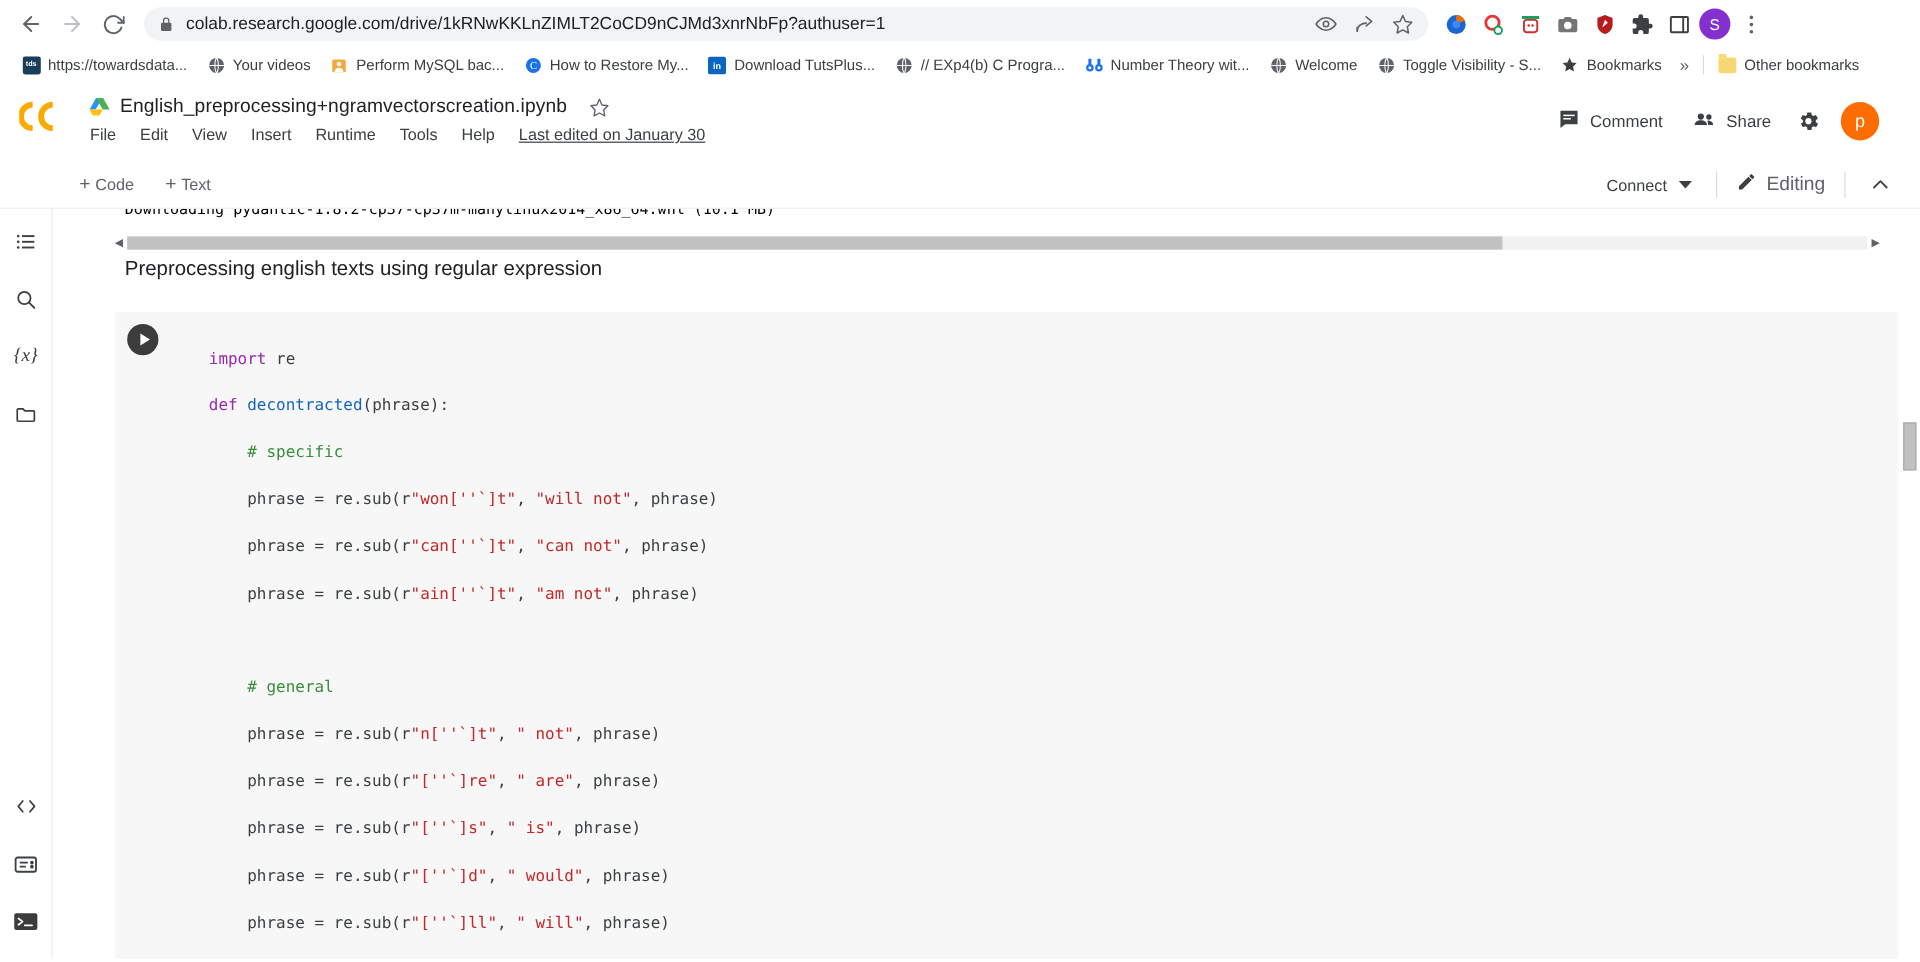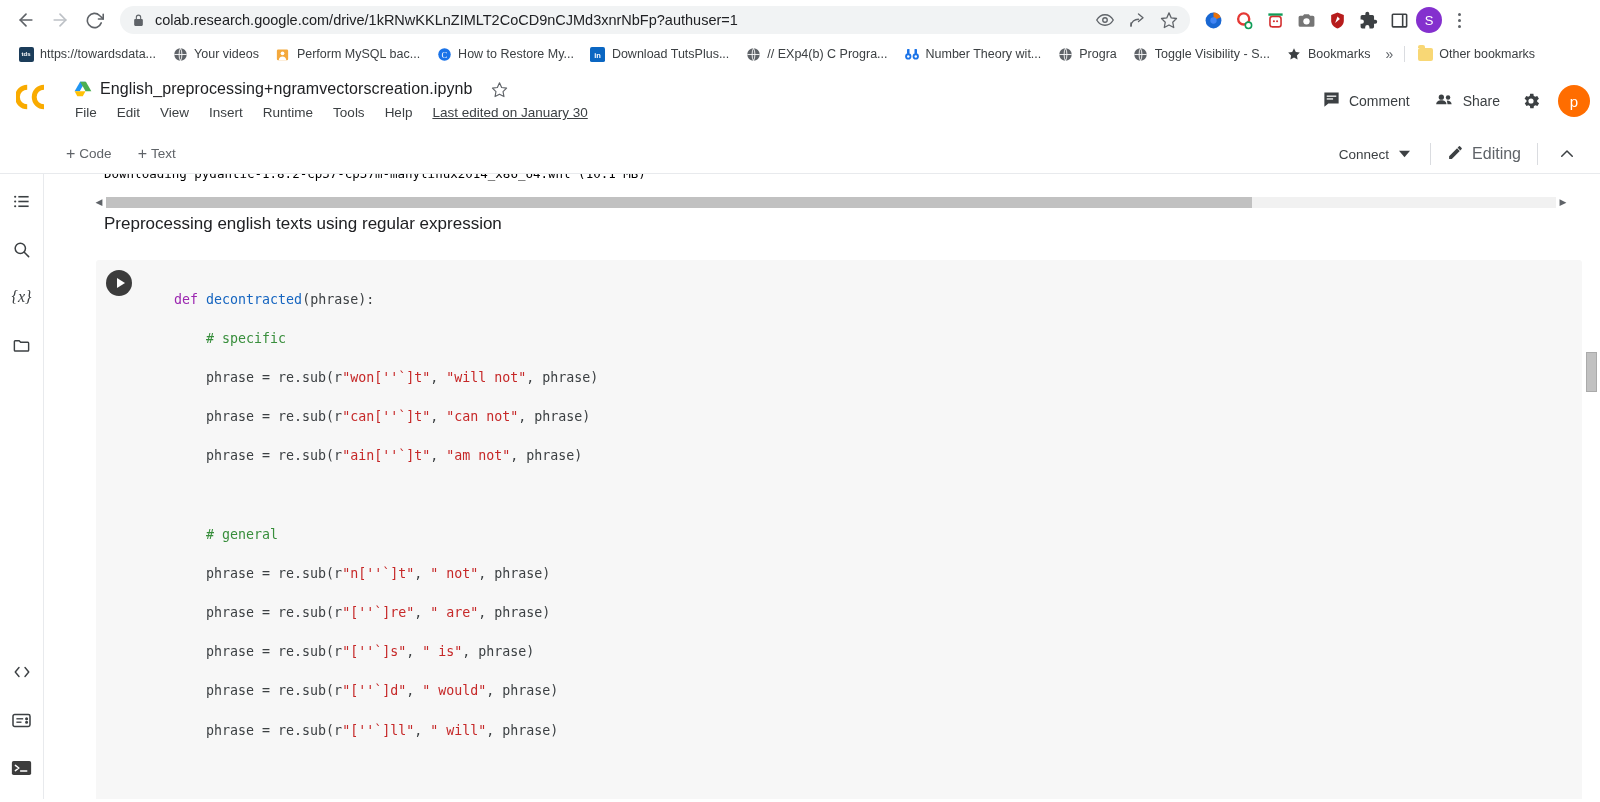--- a/index.html
+++ b/index.html
@@ -87,21 +87,21 @@
   .title-row { display:flex; align-items:center; gap:8px; }
   .drive-ico { width:18px;height:16px;flex:0 0 18px;}
   .doc-title { font-size: 16px; color:#202124; font-weight:400; letter-spacing:0.1px;}
   .star-ico { color:#5f6368; margin-left:10px; display:flex;}
   .menu-row { display:flex; align-items:center; gap:0px; margin-top:4px; margin-left:0px;}
   .menu-item { font-size:13.5px; color:#3c4043; padding: 3px 10px 3px 10px; border-radius:4px;}
   .menu-item:first-child{ padding-left:1px;}
   .last-edited { font-size:13.5px; color:#3c4043; text-decoration:underline; margin-left:10px;}
 
   .header-right {
-    position:absolute; right: 10px; top: 14px;
+    position:absolute; right: 34px; top: 14px;
     display:flex; align-items:center; gap: 0px;
   }
   .hr-btn {
     display:flex; align-items:center; gap:8px; padding: 6px 12px;
     border-radius: 4px; font-size:14px; color:#3c4043;
   }
   .hr-icon-btn { width:38px;height:38px;display:flex;align-items:center;justify-content:center;border-radius:50%;color:#3c4043;}
   .avatar-colab {
     width: 32px; height:32px; border-radius:50%; background:#ff6d00; color:#fff;
     display:flex;align-items:center;justify-content:center;font-size:15px;margin-left:8px;
@@ -362,21 +362,21 @@
       </span>
       <span class="bm-label">Number Theory wit...</span>
     </div>
     <div class="bm">
       <span class="bm-ico">
         <svg width="15" height="15" viewBox="0 0 24 24" fill="#5f6368">
             <circle cx="12" cy="12" r="10"></circle>
             <path d="M2 12h20M12 2c3 3.5 3 16.5 0 20M12 2c-3 3.5-3 16.5 0 20" stroke="#fff" stroke-width="1.4" fill="none"></path>
           </svg>
       </span>
-      <span class="bm-label">Progra</span>
+      <span class="bm-label">Welcome</span>
     </div>
     <div class="bm">
       <span class="bm-ico">
         <svg width="15" height="15" viewBox="0 0 24 24" fill="#5f6368">
             <circle cx="12" cy="12" r="10"></circle>
             <path d="M2 12h20M12 2c3 3.5 3 16.5 0 20M12 2c-3 3.5-3 16.5 0 20" stroke="#fff" stroke-width="1.4" fill="none"></path>
           </svg>
       </span>
       <span class="bm-label">Toggle Visibility - S...</span>
     </div>
@@ -573,20 +573,21 @@
 
       <div class="md-heading">Preprocessing english texts using regular expression</div>
 
       <div class="code-cell">
         <div class="run-gutter">
           <div class="run-btn">
             <span class="run-tri"></span>
           </div>
         </div>
         <div class="code-area">
+<div class="code-line"><span class="kw">import</span> re</div>
 <div class="code-line"><span class="kw">def</span> <span style="color:#1565c0;">decontracted</span>(phrase):</div>
 <div class="code-line">    <span class="cm"># specific</span></div>
 <div class="code-line">    phrase = re.sub(r<span class="str">"won[''`]t"</span>, <span class="str">"will not"</span>, phrase)</div>
 <div class="code-line">    phrase = re.sub(r<span class="str">"can[''`]t"</span>, <span class="str">"can not"</span>, phrase)</div>
 <div class="code-line">    phrase = re.sub(r<span class="str">"ain[''`]t"</span>, <span class="str">"am not"</span>, phrase)</div>
 <div class="code-line">&nbsp;</div>
 <div class="code-line">    <span class="cm"># general</span></div>
 <div class="code-line">    phrase = re.sub(r<span class="str">"n[''`]t"</span>, <span class="str">" not"</span>, phrase)</div>
 <div class="code-line">    phrase = re.sub(r<span class="str">"[''`]re"</span>, <span class="str">" are"</span>, phrase)</div>
 <div class="code-line">    phrase = re.sub(r<span class="str">"[''`]s"</span>, <span class="str">" is"</span>, phrase)</div>

